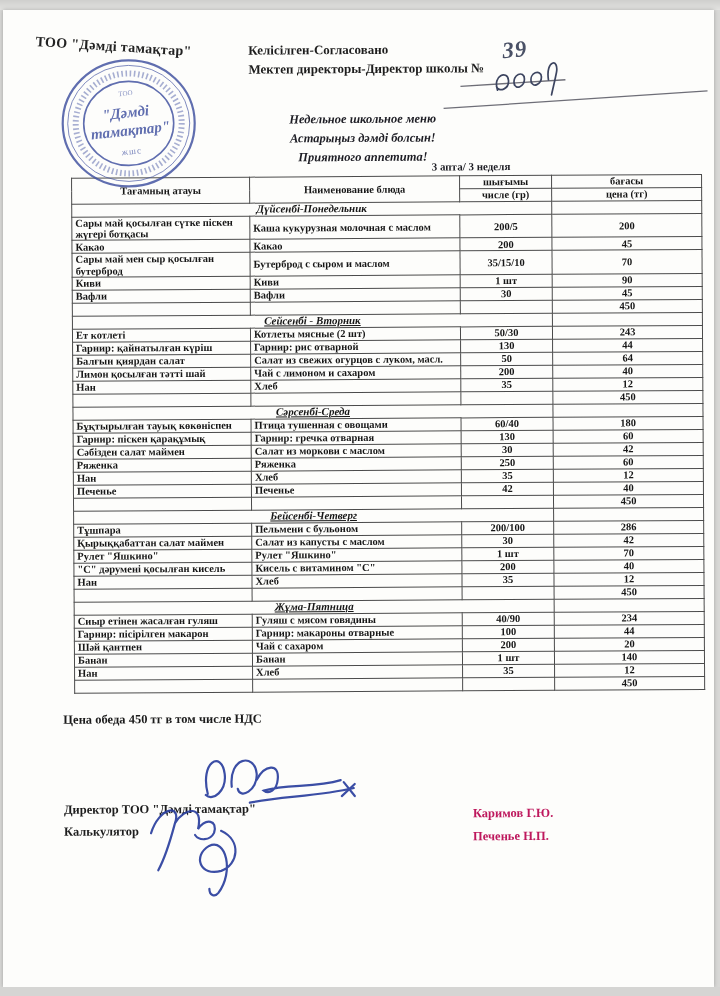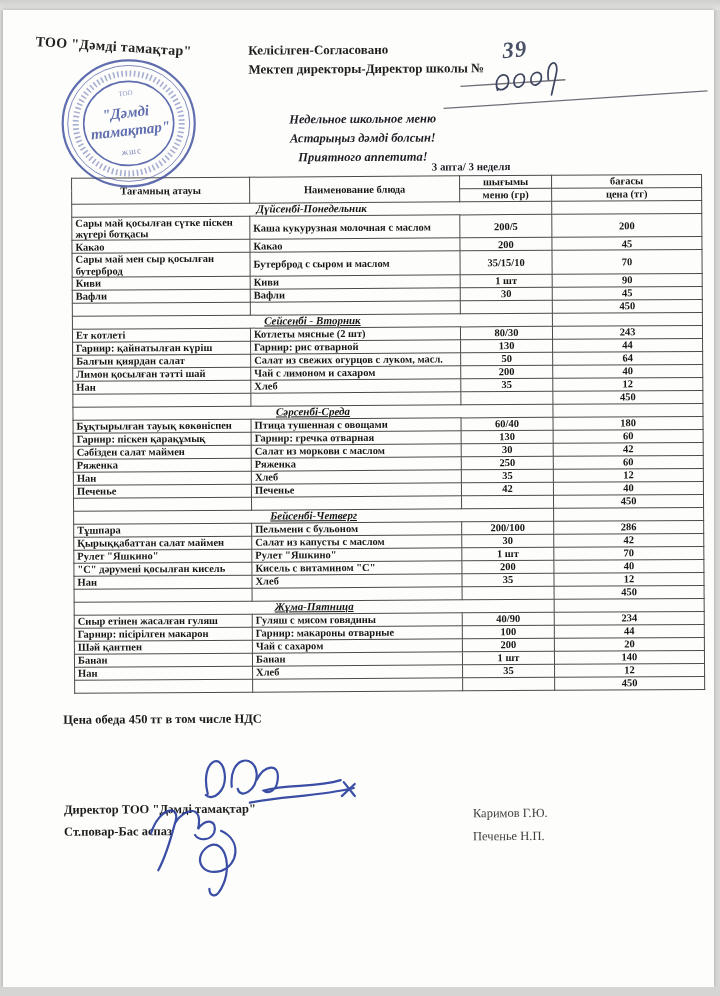--- a/index.html
+++ b/index.html
@@ -30,21 +30,21 @@
   td.hcell { text-align:center; height:15px; }
   td.kk { text-align:left; }
   td.ru { text-align:left; padding-left:5px; }
   td.out, td.price { text-align:center; }
   td.day-cell { text-align:center; font-style:italic; font-size:11px; height:14px; }
   td.day-cell.u span { text-decoration:underline; }
 
   .price-note { position:absolute; left:59px; top:701px; font-size:12.5px; font-weight:bold; color:#1b1b1b; }
 
   .sig-roles { position:absolute; left:59px; top:788px; font-size:12.5px; font-weight:bold; line-height:21.5px; color:#1d1d1d; }
-  .sig-names { position:absolute; left:468px; top:793px; font-size:12.5px; font-weight:normal; line-height:22.5px; color:#404040; }
+  .sig-names { position:absolute; left:468px; top:793px; font-size:12.5px; font-weight:bold; line-height:22.5px; color:#be185d; }
 
   svg.stamp { position:absolute; left:56px; top:44px; overflow:visible; }
   svg.head-sig { position:absolute; left:435px; top:40px; }
   svg.foot-sig { position:absolute; left:123px; top:733px; }
 
   .edge-top { position:absolute; left:0; top:0; width:720px; height:10px; background:linear-gradient(#cfcfcd,#e3e3e1); }
   .edge-bottom { position:absolute; left:0; bottom:0; width:720px; height:9px; background:#d5d5d3; }
 </style>
 </head>
 <body>
@@ -84,21 +84,21 @@
             <col style="width:150px">
         </colgroup>
         <thead>
           <tr>
             <td rowspan="2" class="hcell">Тағамның атауы</td>
             <td rowspan="2" class="hcell">Наименование блюда</td>
             <td class="hcell">шығымы</td>
             <td class="hcell">бағасы</td>
           </tr>
           <tr>
-            <td class="hcell">меню (гр)</td>
+            <td class="hcell">числе (гр)</td>
             <td class="hcell">цена (тг)</td>
           </tr>
         </thead>
         <tbody>
             <tr>
               <td colspan="3" class="day-cell"><span>Дүйсенбі-Понедельник</span></td>
               <td class="price"></td>
             </tr>
             <tr>
               <td class="kk">Сары май қосылған сүтке піскен жүгері ботқасы</td>
@@ -136,21 +136,21 @@
               <td class=""></td>
               <td class="price">450</td>
             </tr>
             <tr>
               <td colspan="3" class="day-cell u"><span>Сейсенбі - Вторник</span></td>
               <td class="price"></td>
             </tr>
             <tr>
               <td class="kk">Ет котлеті</td>
               <td class="ru">Котлеты мясные (2 шт)</td>
-              <td class="out">80/30</td>
+              <td class="out">50/30</td>
               <td class="price">243</td>
             </tr>
             <tr>
               <td class="kk">Гарнир: қайнатылған күріш</td>
               <td class="ru">Гарнир: рис отварной</td>
               <td class="out">130</td>
               <td class="price">44</td>
             </tr>
             <tr>
               <td class="kk">Балғын қиярдан салат</td>
@@ -302,21 +302,21 @@
               <td class=""></td>
               <td class="price">450</td>
             </tr>
           </tbody>
       </table>
 
       <div class="price-note">Цена обеда 450 тг в том числе НДС</div>
 
       <div class="sig-roles">
         <div>Директор ТОО "Дәмді тамақтар"</div>
-        <div>Ст.повар-Бас аспаз</div>
+        <div>Калькулятор</div>
       </div>
 
       <div class="sig-names">
         <div>Каримов Г.Ю.</div>
         <div>Печенье Н.П.</div>
       </div>
 
       <svg class="foot-sig" width="250" height="158" viewBox="0 0 250 158">
         <g stroke="#2b3f9e" stroke-width="2.2" fill="none" stroke-linecap="round" opacity="0.92">
           <path d="M80,50 C72,18 94,6 97,30 C99,47 85,58 78,51"></path>

